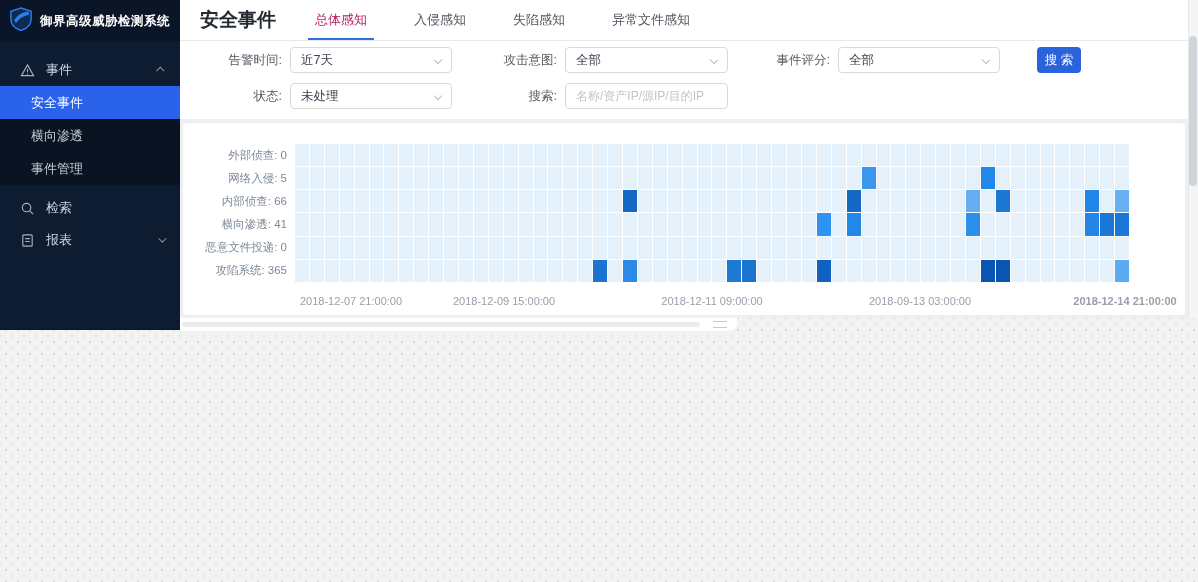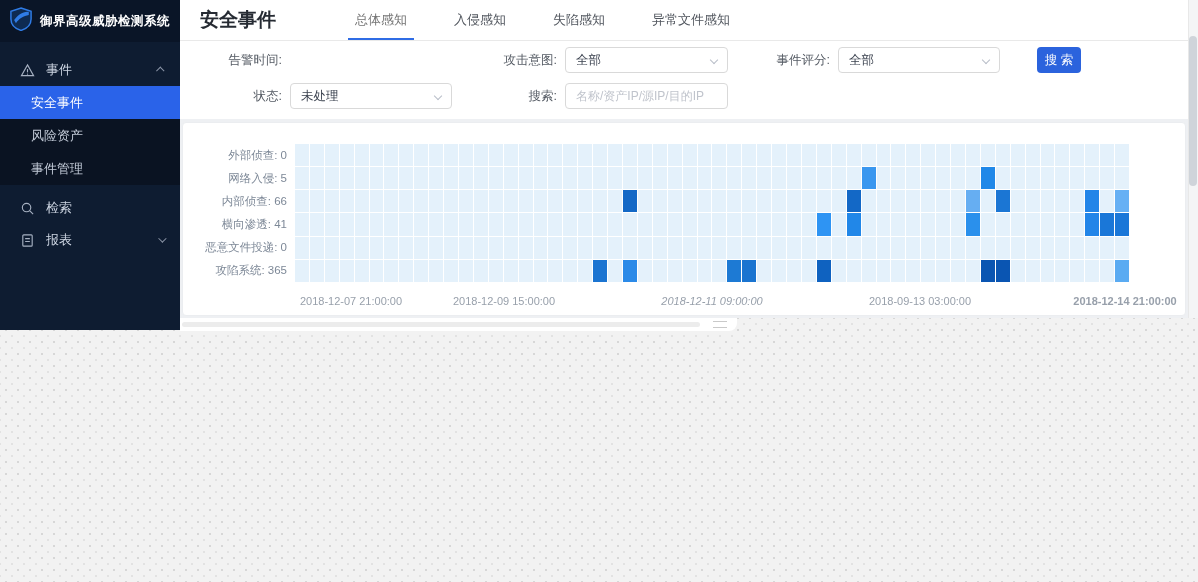--- a/index.html
+++ b/index.html
@@ -38,21 +38,21 @@
 
   
   .main { position:absolute; left:180px; top:0; width:1008px; height:318px;
     background:#eef0f3; z-index:2; }
   .topbar { position:absolute; left:0; top:0; right:0; height:41px; background:#fff;
     border-bottom:1px solid #e9e9e9; display:flex; align-items:center; }
   .page-title { margin-left:20px; font-size:19px; font-weight:700; color:#262b33; }
   .tabs { display:flex; margin-left:32px; height:100%; }
   .tab { display:flex; align-items:center; padding:0 7px; margin-right:33px;
     font-size:13px; color:#51565e; position:relative; cursor:pointer; }
-  .tab.active { color:#737373;margin-left:40px; }
+  .tab.active { color:#be185d; }
   .tab.active::after { content:""; position:absolute; left:0; right:0; bottom:0;
     height:2px; background:#2f6ce5; }
 
   .filterbar { position:absolute; left:0; top:41px; right:0; height:78px; background:#fff; }
   .fg { position:absolute; height:26px; display:flex; align-items:center; }
   .f-label { width:62px; text-align:right; margin-right:8px; font-size:12.5px; color:#555b64; }
   .select { width:162px; height:26px; border:1px solid #d9d9d9; border-radius:4px;
     background:#fff; display:flex; align-items:center; padding:0 24px 0 10px;
     font-size:12.5px; color:#3c4350; position:relative; cursor:pointer; }
   .select .sel-caret { position:absolute; right:10px; top:9px; width:6px; height:6px;
@@ -110,21 +110,21 @@
             <path d="M8 2 L14.5 13.5 H1.5 Z" fill="none" stroke="#a7b1c2" stroke-width="1.2"></path>
             <path d="M8 6.5 V10" stroke="#a7b1c2" stroke-width="1.2"></path>
             <circle cx="8" cy="11.8" r="0.7" fill="#a7b1c2"></circle>
           </svg>
       </span>
       <span>事件</span>
       <span class="caret up"></span>
     </div>
     <div class="submenu">
       <div class="submenu-item active">安全事件</div>
-      <div class="submenu-item">风险资产</div>
+      <div class="submenu-item">横向渗透</div>
       <div class="submenu-item">事件管理</div>
     </div>
     <div class="menu-gap"></div>
     <div class="menu-item">
       <span class="mi-icon">
         <svg width="15" height="15" viewBox="0 0 16 16">
             <circle cx="7" cy="7" r="4.5" fill="none" stroke="#a7b1c2" stroke-width="1.2"></circle>
             <path d="M10.5 10.5 L14 14" stroke="#a7b1c2" stroke-width="1.2"></path>
           </svg>
       </span>
@@ -151,20 +151,24 @@
       <div class="tab active">总体感知</div>
       <div class="tab">入侵感知</div>
       <div class="tab">失陷感知</div>
       <div class="tab">异常文件感知</div>
     </div>
   </div>
 
   <div class="filterbar">
     <div class="fg" style="left:40px; top:6px;">
       <span class="f-label">告警时间:</span>
+      <div class="select">
+        <span>近7天</span>
+        <span class="sel-caret"></span>
+      </div>
     </div>
     <div class="fg" style="left:315px; top:6px;">
       <span class="f-label">攻击意图:</span>
       <div class="select" style="width:163px;">
         <span>全部</span>
         <span class="sel-caret"></span>
       </div>
     </div>
     <div class="fg" style="left:588px; top:6px;">
       <span class="f-label">事件评分:</span>
@@ -530,21 +534,21 @@
         <div class="cell" style="background: rgb(228, 241, 251);"></div>
         <div class="cell" style="background: rgb(228, 241, 251);"></div>
         <div class="cell" style="background: rgb(228, 241, 251);"></div>
         <div class="cell" style="background: rgb(228, 241, 251);"></div>
         <div class="cell" style="background: rgb(228, 241, 251);"></div>
         <div class="cell" style="background: rgb(90, 171, 242);"></div>
       </div>
     <div id="x-labels">
         <div class="x-label" style="left: 168px;">2018-12-07 21:00:00</div>
         <div class="x-label" style="left: 321px;">2018-12-09 15:00:00</div>
-        <div class="x-label" style="left: 529px; font-style: italic;">2018-12-11 09:00:00</div>
+        <div class="x-label" style="left: 529px;">2018-12-11 09:00:00</div>
         <div class="x-label" style="left: 737px;">2018-09-13 03:00:00</div>
         <div class="x-label" style="left: 942px; font-weight: bold;">2018-12-14 21:00:00</div>
       </div>
   </div>
 </div>
 
 <div class="bottom-strip">
   <div class="hbar"></div>
   <div class="drag-handle"></div>
 </div>

